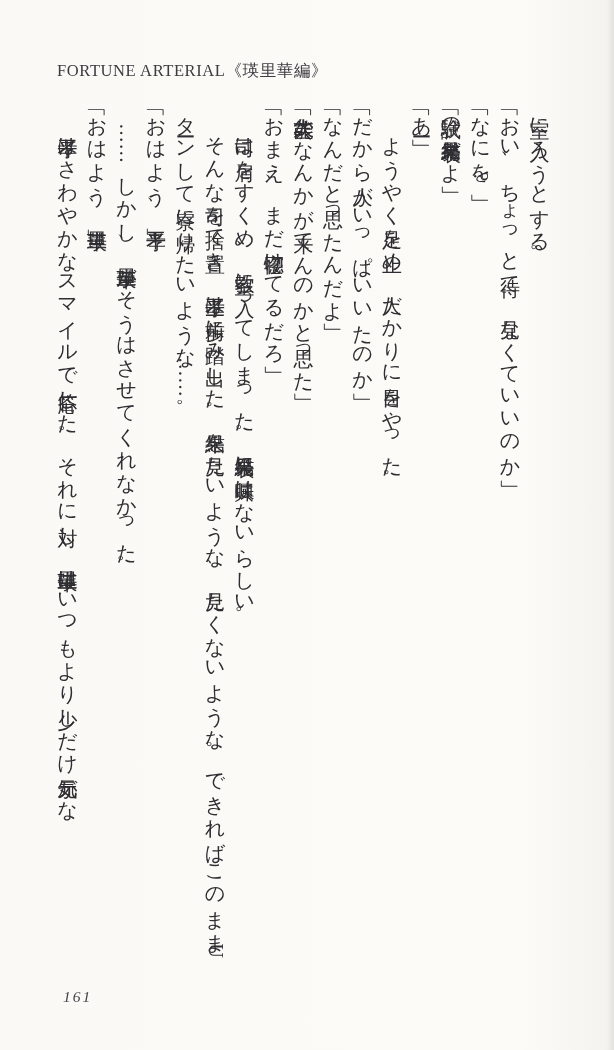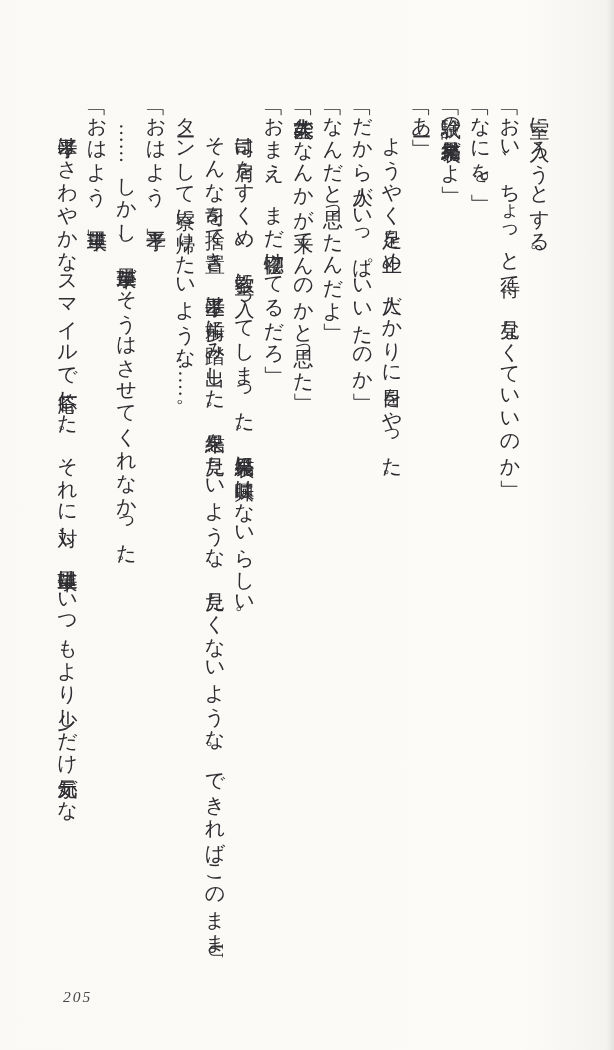--- a/index.html
+++ b/index.html
@@ -65,36 +65,37 @@
     height: 100%;
     background: linear-gradient(90deg, rgba(0,0,0,0) 0%, rgba(0,0,0,0.05) 100%);
     pointer-events: none;
   }
 </style>
 </head>
 <body>
 
 <div class="page">
 
+  <div class="running-header">FORTUNE ARTERIAL《瑛里華編》</div>
 
   <div class="text-block">
     <p>室に入ろうとする。</p>
     <p>「おい、ちょっと待て。見なくていいのか」</p>
     <p>「なにを?」</p>
     <p>「試験の結果発表だよ」</p>
     <p>「あー」</p>
     <p class="indent">ようやく足を止め、人だかりに目をやった。</p>
     <p>「だから人がいっぱいいたのか」</p>
     <p>「なんだと思ったんだよ」</p>
     <p>「芸能人かなんかが来てんのかと思った」</p>
     <p>「おまえ、まだ寝惚けてるだろ」</p>
     <p class="indent">司は肩をすくめ、教室に入ってしまった。結果発表に興味はないらしい。</p>
     <p class="indent">そんな司を捨て置き、孝平は一歩前に踏み出した。結果を見たいような、見たくないような。できればこのままUターンして寮に帰りたいような……。</p>
     <p>「おはよう、孝平」</p>
     <p class="indent">……しかし、瑛里華がそうはさせてくれなかった。</p>
     <p>「おはよう、瑛里華」</p>
     <p class="indent">孝平はさわやかなスマイルで応答した。それに対し、瑛里華はいつもより少しだけ元気がな</p>
   </div>
 
-  <div class="page-number">205</div>
+  <div class="page-number">161</div>
 
   <div class="edge-shade"></div>
 </div>
 
 </body></html>

